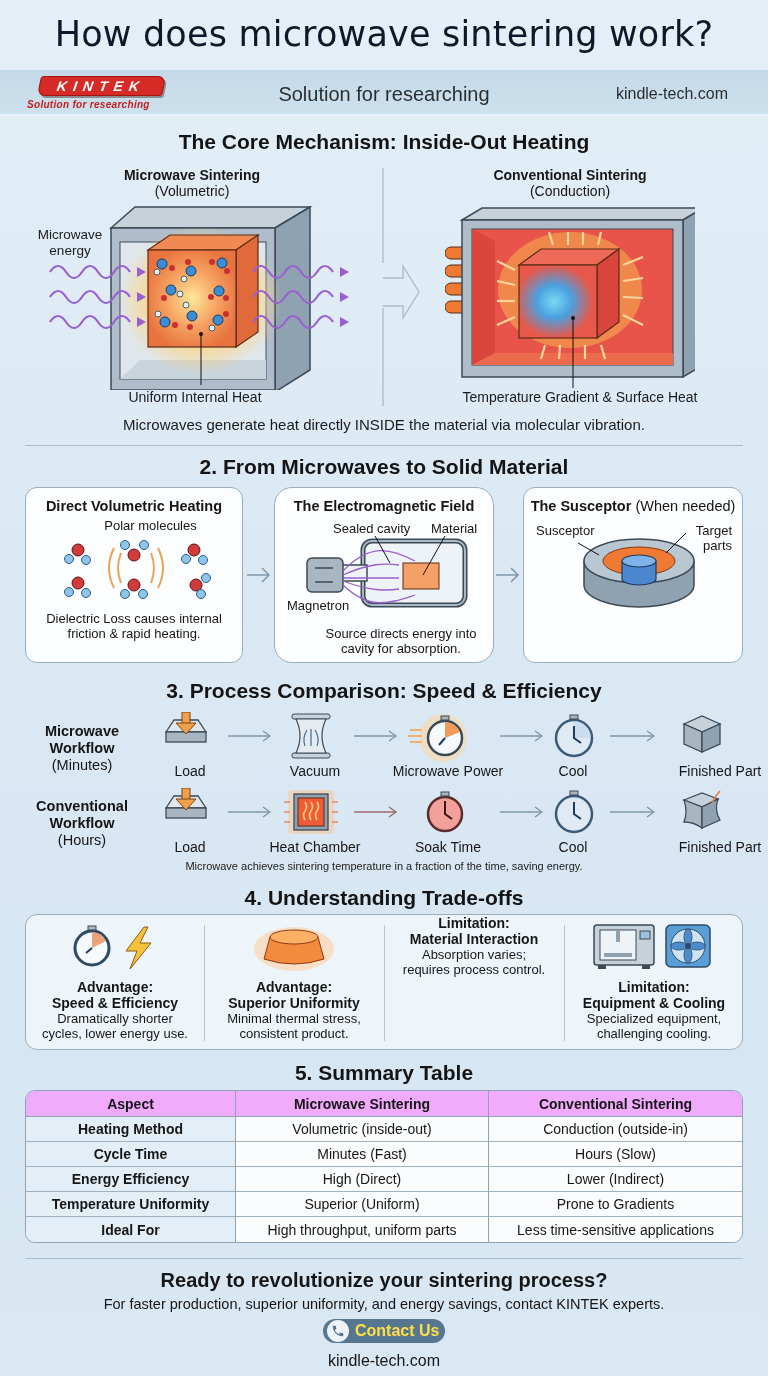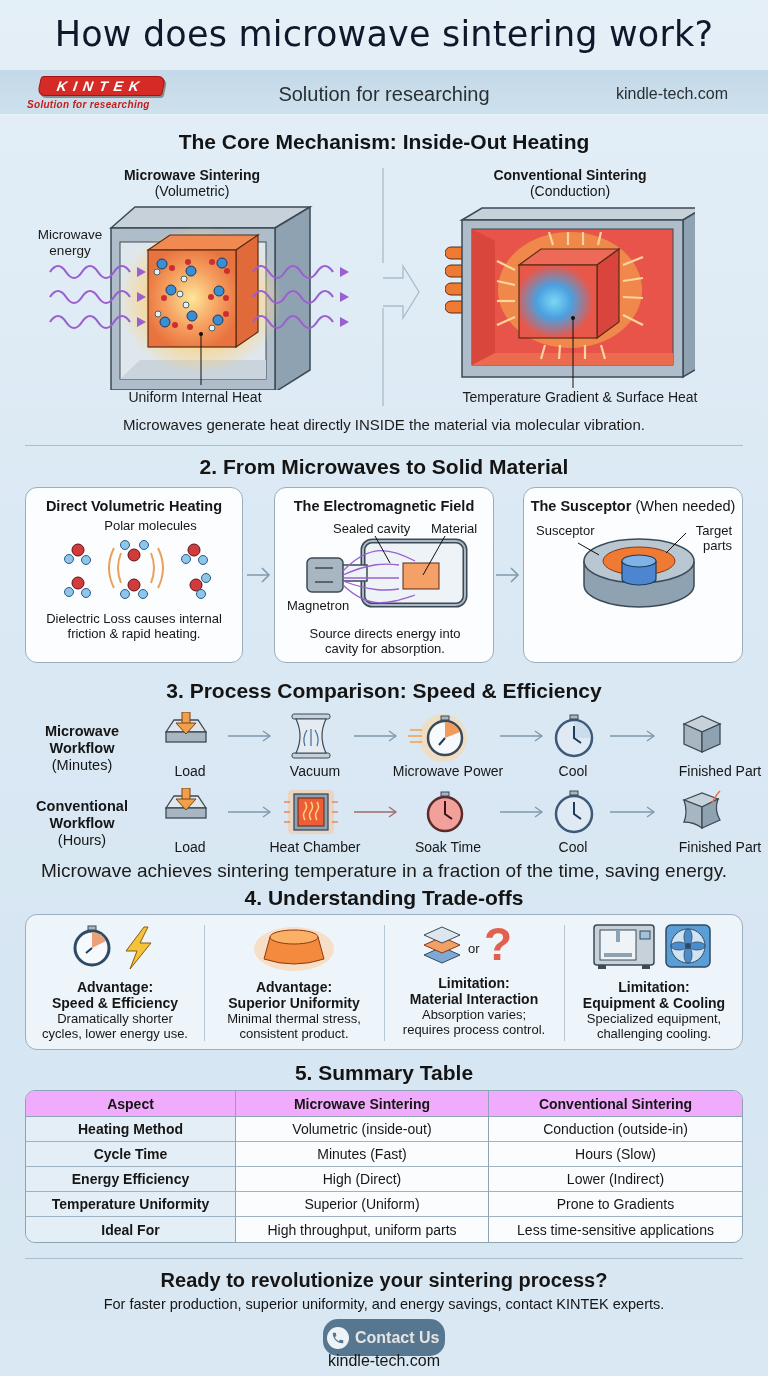--- a/index.html
+++ b/index.html
@@ -56,21 +56,21 @@
   table.summary th { background: #f0abfc; font-weight: bold; height: 26px; border-bottom: 1px solid #8ea3b4; }
   table.summary td { height: 25px; text-align: center; border-bottom: 1px solid #9fb2c1; }
   table.summary tr:last-child td { border-bottom: none; }
   table.summary td:first-child { background: #e4eef6; font-weight: bold; }
   table.summary td:not(:first-child) { background: #fafcfd; }
   table.summary th:not(:last-child), table.summary td:not(:last-child) { border-right: 1px solid #8ea3b4; }
 
   
   .cta-h { font-size: 20px; font-weight: bold; }
   .cta-t { font-size: 14.5px; }
-  .contact-btn { background: #57768f; border-radius: 15px; height: 37px; width: 122px; display: flex; align-items: center; gap: 6px; padding-left: 4px; color: #e5e5e5; font-weight: bold; font-size: 16px; cursor: pointer; }
+  .contact-btn { background: #57768f; border-radius: 15px; height: 24px; width: 122px; display: flex; align-items: center; gap: 6px; padding-left: 4px; color: #fde047; font-weight: bold; font-size: 16px; cursor: pointer; }
   .phone-circ { width: 22px; height: 22px; border-radius: 50%; background: #eef3f7; display: flex; align-items: center; justify-content: center; }
   .footer-url { font-size: 16px; }
 </style>
 </head>
 <body>
 
 <div class="abs main-title">How does microwave sintering work?</div>
 
 <div class="abs brand-bar">
   <div class="abs logo">
@@ -269,21 +269,21 @@
     <div>Dielectric Loss causes internal</div>
     <div>friction &amp; rapid heating.</div>
   </div>
 </div>
 
 <svg class="abs" style="left:247px; top:565px;" width="26" height="20">
   <line x1="0" y1="10" x2="22" y2="10" stroke="#7f98ab" stroke-width="1.5"></line>
   <polyline points="15,3 22,10 15,17" fill="none" stroke="#7f98ab" stroke-width="1.5"></polyline>
 </svg>
 
-<div class="abs card" style="left:274px; top:487px; width:220px; height:176px;">
+<div class="abs card" style="left:274px; top:487px; width:220px; height:176px;border-radius:18px;">
   <div class="card-title" style="margin-top:10px;">The Electromagnetic Field</div>
   <div class="abs small-lbl" style="left:58px; top:33px;">Sealed cavity</div>
   <div class="abs small-lbl" style="left:156px; top:33px;">Material</div>
   <svg class="abs" style="left:0; top:45px;" width="220" height="75" viewBox="0 0 220 75">
     <rect x="88" y="8" width="102" height="64" rx="9" fill="#eef3f7" stroke="#3c4a56" stroke-width="5"></rect>
     <rect x="88" y="8" width="102" height="64" rx="9" fill="none" stroke="#a9b8c4" stroke-width="2"></rect>
     <rect x="58" y="32" width="34" height="16" fill="#eef3f7" stroke="#3c4a56" stroke-width="1.5"></rect>
     <rect x="32" y="25" width="36" height="34" rx="5" fill="#a8b6c2" stroke="#3c4a56" stroke-width="1.5"></rect>
     <line x1="40" y1="35" x2="58" y2="35" stroke="#3c4a56" stroke-width="1.5"></line>
     <line x1="40" y1="49" x2="58" y2="49" stroke="#3c4a56" stroke-width="1.5"></line>
@@ -292,21 +292,21 @@
       <path d="M68,42 C95,30 110,30 124,32"></path>
       <path d="M68,45 L124,45"></path>
       <path d="M68,48 C95,58 110,58 124,56"></path>
       <path d="M68,52 C95,78 115,70 140,62"></path>
     </g>
     <rect x="128" y="30" width="36" height="26" fill="#f5a066" stroke="#5b2b15" stroke-width="1"></rect>
     <line x1="148" y1="42" x2="170" y2="3" stroke="#111" stroke-width="1"></line>
     <line x1="115" y1="30" x2="100" y2="3" stroke="#111" stroke-width="1"></line>
   </svg>
   <div class="abs small-lbl" style="left:12px; top:110px;">Magnetron</div>
-  <div class="abs card-text" style="left:0; top:138px; width:220px;">
+  <div class="abs card-text" style="left:16px; top:138px; width:220px;">
     <div>Source directs energy into</div>
     <div>cavity for absorption.</div>
   </div>
 </div>
 
 <svg class="abs" style="left:496px; top:565px;" width="26" height="20">
   <line x1="0" y1="10" x2="22" y2="10" stroke="#7f98ab" stroke-width="1.5"></line>
   <polyline points="15,3 22,10 15,17" fill="none" stroke="#7f98ab" stroke-width="1.5"></polyline>
 </svg>
 
@@ -463,21 +463,21 @@
     <path d="M542,19 L558,11 Q554,22 560,32 L542,40 Z" fill="#8fa2b2" stroke="#3c4a56" stroke-width="1.3"></path>
     <path d="M552,15 q4,-8 8,-12" stroke="#e8733e" stroke-width="1.5" fill="none"></path>
   </g>
 </svg>
 <div class="abs step-lbl" style="left:135px; top:839px;">Load</div>
 <div class="abs step-lbl" style="left:260px; top:839px;">Heat Chamber</div>
 <div class="abs step-lbl" style="left:393px; top:839px;">Soak Time</div>
 <div class="abs step-lbl" style="left:518px; top:839px;">Cool</div>
 <div class="abs step-lbl" style="left:665px; top:839px;">Finished Part</div>
 
-<div class="abs caption center" style="left:0; top:860px; width:768px; font-size:19px;">Microwave achieves sintering temperature in a fraction of the time, saving energy.</div>
+<div class="abs caption center" style="left:0; top:860px; width:768px; font-size:11px;">Microwave achieves sintering temperature in a fraction of the time, saving energy.</div>
 
 <h2 class="sec" style="top:886px;">4. Understanding Trade-offs</h2>
 
 <div class="abs trade-box" style="left:25px; top:914px; width:718px; height:136px;">
   <div class="abs vsep" style="left:178px; top:10px; height:116px;"></div>
   <div class="abs vsep" style="left:358px; top:10px; height:116px;"></div>
   <div class="abs vsep" style="left:538px; top:10px; height:116px;"></div>
 
   <div class="abs trade-col" style="left:0; top:0; width:178px;">
     <svg width="178" height="60" viewBox="0 0 178 60">
@@ -499,29 +499,20 @@
       <path d="M66,22 L60,44 Q90,54 120,44 L114,22 Z" fill="#f38a3e" stroke="#8a3a12" stroke-width="1"></path>
       <ellipse cx="90" cy="22" rx="24" ry="7" fill="#fbb065" stroke="#8a3a12" stroke-width="1"></ellipse>
     </svg>
     <div class="trade-h">Advantage:</div>
     <div class="trade-h">Superior Uniformity</div>
     <div class="trade-t">Minimal thermal stress,</div>
     <div class="trade-t">consistent product.</div>
   </div>
 
   <div class="abs trade-col" style="left:358px; top:0; width:180px;">
-    <div style="height:60px; position:relative;">
-      <svg class="abs" style="left:38px; top:8px;" width="40" height="46" viewBox="0 0 40 46">
-        <polygon points="2,32 20,24 38,32 20,40" fill="#7fa9d4" stroke="#2f4a64"></polygon>
-        <polygon points="2,22 20,14 38,22 20,30" fill="#f2a066" stroke="#8a3a12"></polygon>
-        <polygon points="2,12 20,4 38,12 20,20" fill="#dbe6ee" stroke="#3c4a56"></polygon>
-      </svg>
-      <span class="abs" style="left:84px; top:26px; font-size:13px;">or</span>
-      <span class="abs" style="left:100px; top:4px; font-size:46px; font-weight:bold; color:#e0614f; line-height:50px;">?</span>
-    </div>
     <div class="trade-h">Limitation:</div>
     <div class="trade-h">Material Interaction</div>
     <div class="trade-t">Absorption varies;</div>
     <div class="trade-t">requires process control.</div>
   </div>
 
   <div class="abs trade-col" style="left:538px; top:0; width:180px;">
     <svg width="180" height="60" viewBox="0 0 180 60">
       <g>
         <rect x="30" y="10" width="60" height="40" rx="3" fill="#c7d1da" stroke="#3c4a56" stroke-width="1.5"></rect>

